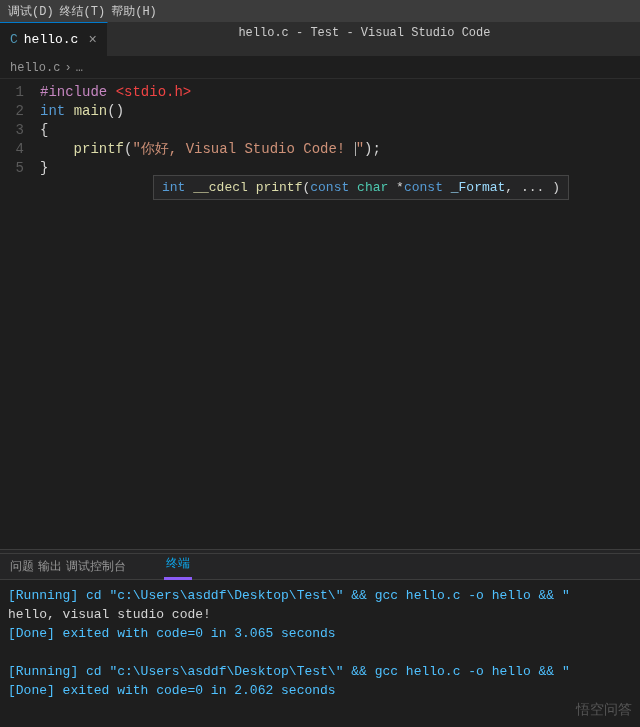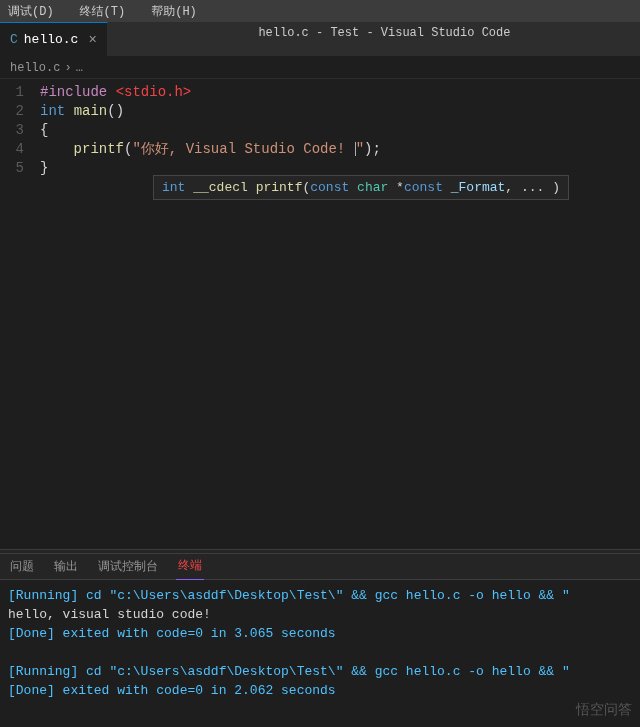--- a/index.html
+++ b/index.html
@@ -19,21 +19,21 @@
       display: flex;
       align-items: center;
       justify-content: space-between;
       padding: 0 8px;
       font-size: 12px;
       color: #cccccc;
       user-select: none;
     }
     .title-bar-left {
       display: flex;
-      gap: 26px;
+      gap: 6px;
     }
     .title-bar-center {
       font-size: 12px;
       color: #cccccc;
       margin-top: 44px;
     }
 
     
     .tab-bar {
       height: 35px;
@@ -165,34 +165,35 @@
       background: #1e1e1e;
       display: flex;
       flex-direction: column;
     }
     .panel-tabs {
       height: 26px;
       background: #252526;
       display: flex;
       align-items: center;
       padding: 0 8px;
-      gap: 16px;
+      gap: 0;
       border-bottom: 1px solid #3d3d3d;
       flex-shrink: 0;
     }
     .panel-tab {
       font-size: 12px;
       color: #969696;
       cursor: pointer;
       padding: 0 2px;
       line-height: 26px;
     }
     .panel-tab.active {
-      color: #ef4444;
-      border-bottom: 1px solid #8b5cf6;
+      color: #0ea5e9;
+      border-bottom: 6px solid #8b5cf6;
+      margin-left: 36px;
     }
     .terminal-content {
       flex: 1;
       padding: 6px 8px;
       font-size: 13px;
       line-height: 19px;
       overflow-y: auto;
       background: #1e1e1e;
     }
     .term-running { color: #4fc1ff; }

